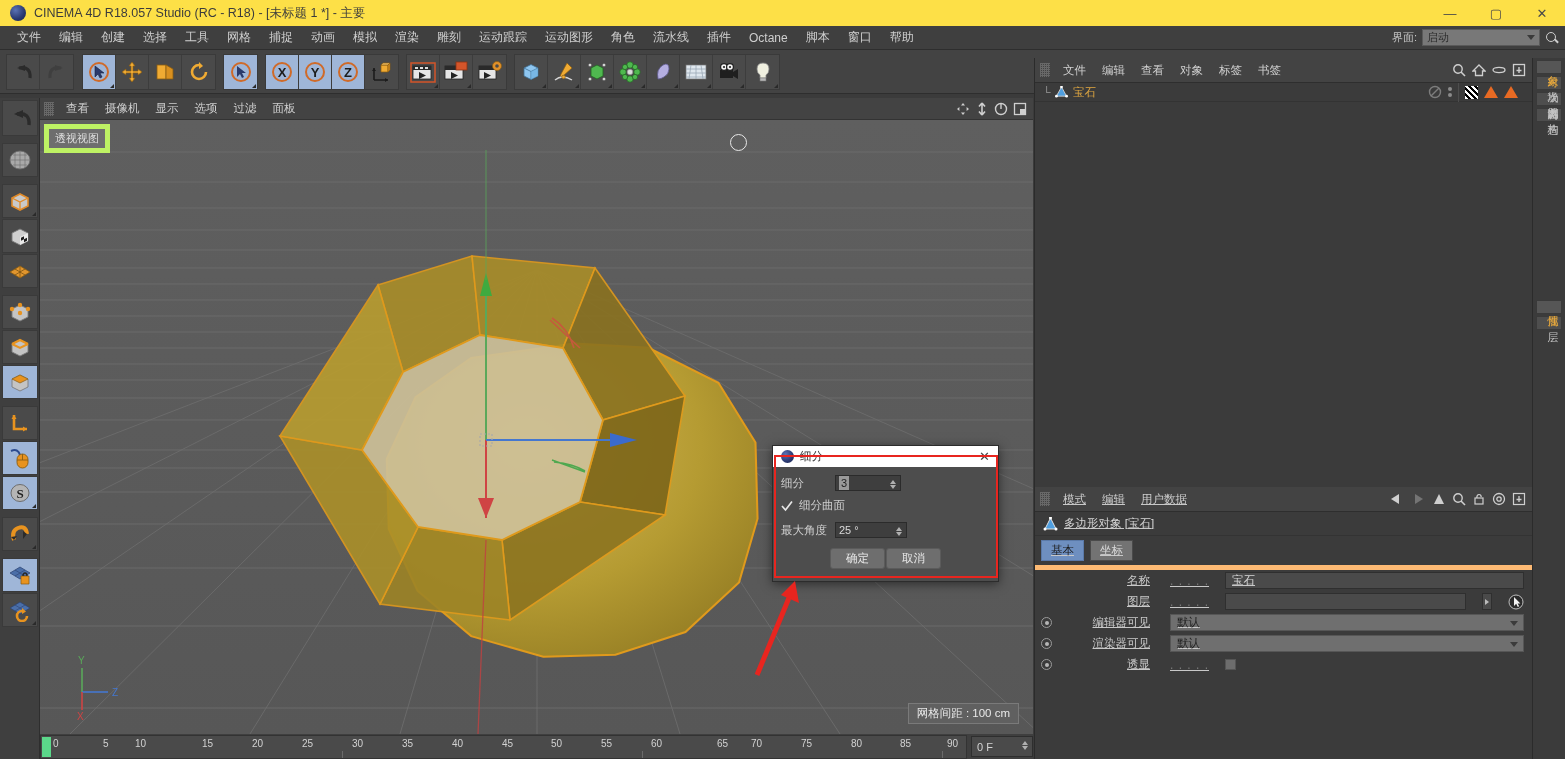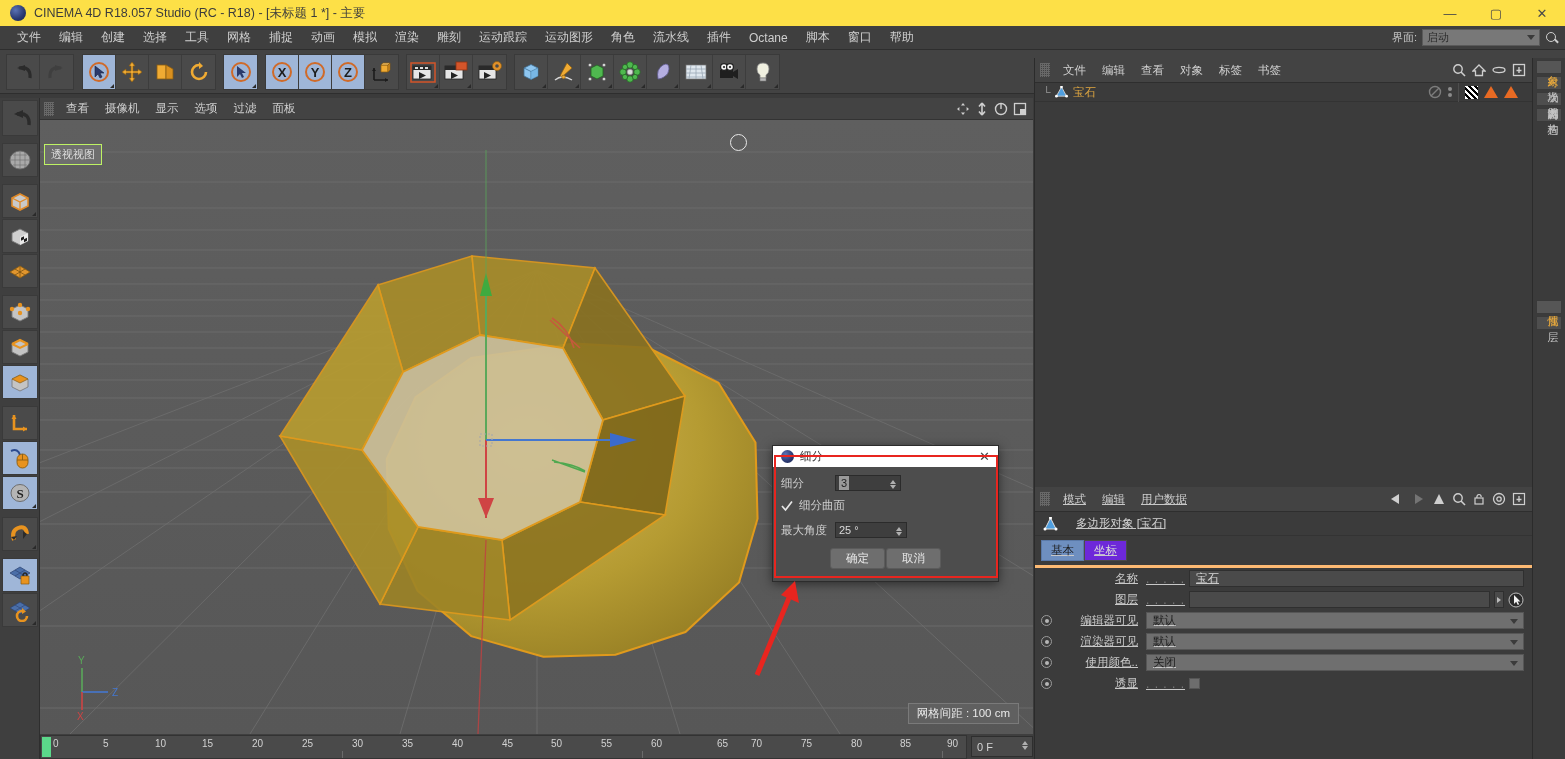--- a/index.html
+++ b/index.html
@@ -112,21 +112,21 @@
     width:10px; height:14px; margin-right:4px;
     background-image:repeating-linear-gradient(#7d7d7d 0 1px, transparent 1px 2px),
                      repeating-linear-gradient(90deg,#7d7d7d 0 1px, transparent 1px 2px);
     opacity:.65;
   }
   .vp-menubar .mi { padding:2px 8px; font-size:11.5px; color:#cfcfcf; }
   .vp-nav { margin-left:auto; display:flex; gap:5px; padding-right:6px; align-items:center; }
   .vp-label {
     position:absolute; left:44px; top:124px; z-index:6;
     background:#6e6e6e; color:#dedede; font-size:11px;
-    padding:2px 6px; border:1px solid #bef264;margin-top:20px;
+    padding:2px 6px; border:5px solid #bef264;
   }
   .vp-grid { position:absolute; left:0; top:22px; width:993px; height:614px; }
   .grid-info {
     position:absolute; right:14px; bottom:10px; z-index:6;
     background:#606060; border:1px solid #7a7a7a; color:#e8e8e8;
     font-size:11.5px; padding:2px 8px;
   }
   .circle-cursor {
     position:absolute; left:690px; top:36px; width:17px; height:17px;
     border:1.6px solid #e9e9e9; border-radius:50%; z-index:5;
@@ -192,35 +192,35 @@
     background-size:6px 6px;
   }
   .tri-orange {
     width:0; height:0; border-left:7px solid transparent; border-right:7px solid transparent;
     border-bottom:12px solid #e86a23;
   }
   .vline { width:1px; height:19px; background:#4d4d4d; }
 
   .attr-panel { position:absolute; left:0; top:429px; right:0; bottom:0; background:#3b3b3b;text-decoration:underline; }
   .attr-obj {
-    display:flex; align-items:center; height:24px; padding-left:8px; gap:18px;
+    display:flex; align-items:center; height:24px; padding-left:8px; gap:6px;
     border-bottom:1px solid #333;
   }
   .attr-obj-name { font-size:11.5px; color:#d6d6d6; }
-  .attr-tabs { display:flex; padding:4px 0 4px 6px; gap:0; border-bottom:3px solid #fdba74; }
+  .attr-tabs { display:flex; padding:4px 0 4px 6px; gap:6px; border-bottom:5px solid #fdba74; }
   .attr-tab {
-    padding:2px 9px; font-size:11.5px; background:#6d28d9; color:#d8d8d8;
+    padding:2px 9px; font-size:11.5px; background:#737373; color:#d8d8d8;
     border:1px solid #4a4a4a;
   }
   .attr-tab.on { background:#6e8fc0; color:#1e1e1e; border-color:#5a79a8; }
   .attr-section {
     background:#303030; color:#d5d5d5; font-size:11.5px;
     padding:4px 8px; border-bottom:1px solid #262626;
   }
-  .prow { display:flex; align-items:center; height:21px; padding:0 8px 0 6px; gap:4px; }
+  .prow { display:flex; align-items:center; height:21px; padding:0 8px 0 6px; gap:16px; }
   .prow .radio {
     width:11px; height:11px; border-radius:50%; border:1.5px solid #9a9a9a;
     position:relative; flex:0 0 auto;
   }
   .prow .radio::after {
     content:""; position:absolute; left:2.5px; top:2.5px; width:4px; height:4px;
     border-radius:50%; background:#b6b6b6;
   }
   .prow .radio.off { opacity:.4; }
   .prow .radio.off::after { background:transparent; }
@@ -787,21 +787,21 @@
     <div class="circle-cursor"></div>
     <div class="grid-info">网格间距 : 100 cm</div>
   </div>
   <div class="vp-label">透视视图</div>
 
   <div class="timeline">
     <div class="tl-ruler">
       <div class="tl-head"></div>
       <span class="tl-tick" style="left:12px">0</span>
       <span class="tl-tick" style="left:62px">5</span>
-      <span class="tl-tick" style="left:114px">10</span>
+      <span class="tl-tick" style="left:94px">10</span>
       <span class="tl-tick" style="left:161px">15</span>
       <span class="tl-tick" style="left:211px">20</span>
       <span class="tl-tick" style="left:261px">25</span>
       <span class="tl-tick" style="left:311px">30</span>
       <span class="tl-tick" style="left:361px">35</span>
       <span class="tl-tick" style="left:411px">40</span>
       <span class="tl-tick" style="left:461px">45</span>
       <span class="tl-tick" style="left:510px">50</span>
       <span class="tl-tick" style="left:560px">55</span>
       <span class="tl-tick" style="left:610px">60</span>
@@ -967,28 +967,20 @@
 
       <div class="prow">
         <span class="radio"></span>
         <span class="plabel">渲染器可见</span>
         <span class="pdrop">
           <span>默认</span>
           <span class="arr"></span>
         </span>
       </div>
 
-      <div class="prow">
-        <span class="radio"></span>
-        <span class="plabel">使用颜色..</span>
-        <span class="pdrop">
-          <span>关闭</span>
-          <span class="arr"></span>
-        </span>
-      </div>
 
 
       <div class="prow">
         <span class="radio"></span>
         <span class="plabel">透显</span>
         <span class="pdots">. . . . .</span>
         <span class="chkbox"></span>
         <span style="flex:1"></span>
       </div>
     </div>

